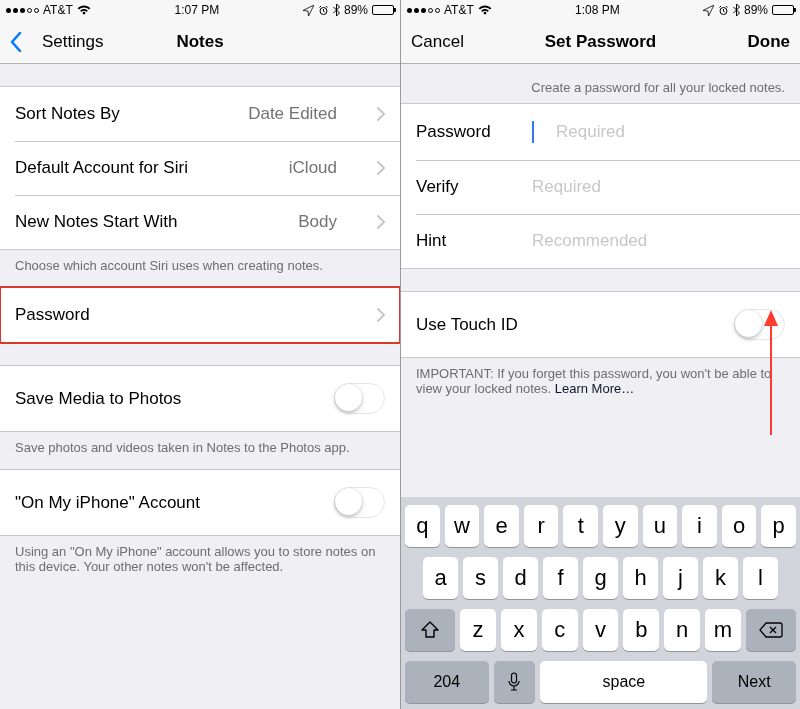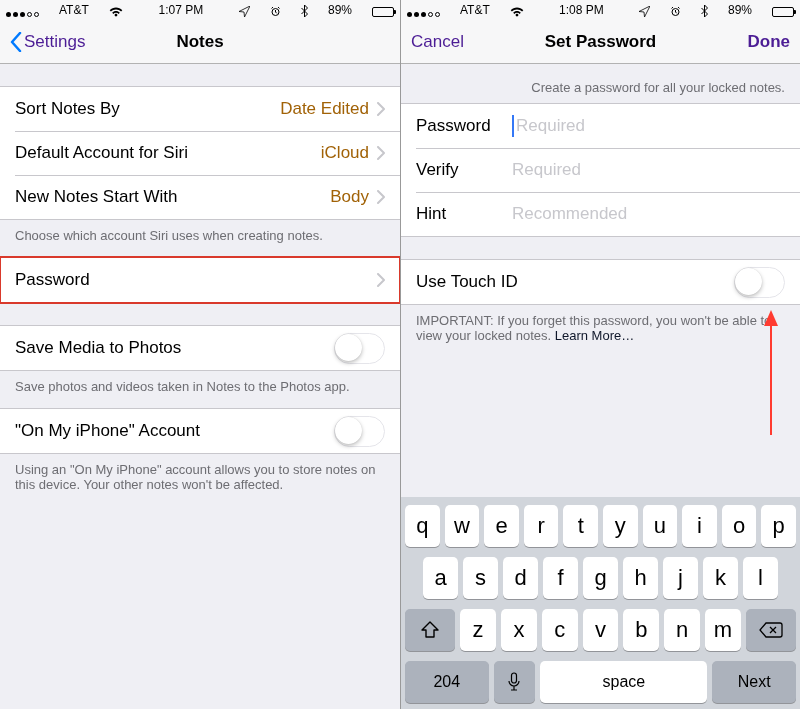--- a/index.html
+++ b/index.html
@@ -23,21 +23,21 @@
     .status-bar {
       height: 20px;
       background: #f7f7f8;
       display: flex;
       align-items: center;
       justify-content: space-between;
       padding: 0 6px;
       font-size: 12px;
       color: #000;
     }
-    .status-left, .status-right { display: flex; align-items: flex-end; gap: 20px; }
+    .status-left, .status-right { display: flex; align-items: center; gap: 4px; }
     .status-center { font-weight: 400; }
     .dots { display: flex; gap: 2px; }
     .dot { width: 5px; height: 5px; border-radius: 50%; background: #000; }
     .dot.empty { background: transparent; border: 1px solid #000; }
     .battery {
       width: 22px; height: 10px; border: 1px solid #000; border-radius: 2px;
       position: relative;
     }
     .battery::after {
       content: ""; position: absolute; right: -3px; top: 2px; width: 2px; height: 4px;
@@ -47,43 +47,44 @@
     
     .nav-bar {
       height: 44px; background: #f7f7f8; border-bottom: 1px solid #b2b2b2;
       display: flex; align-items: center; justify-content: space-between;
       padding: 0 10px; position: relative;
     }
     .nav-title {
       position: absolute; left: 0; right: 0; text-align: center;
       font-size: 17px; font-weight: 600; pointer-events: none; color:#000;
     }
-    .nav-btn { color: #4c1d95; font-size: 17px; display: flex; align-items: center; gap: 2px; }
+    .nav-btn { color: #000000; font-size: 17px; display: flex; align-items: center; gap: 20px; }
     .nav-btn.bold { font-weight: 600; }
     .chevron-left {
       width: 12px; height: 20px;
     }
     
     .section-header {
       padding: 16px 15px 8px 15px; color: #6d6d72; font-size: 13px;
       text-align: right;
     }
     .group {
       background: #fff; border-top: 1px solid #c8c7cc; border-bottom: 1px solid #c8c7cc;
     }
     .row {
-      min-height: 44px; display: flex; align-items: center; padding: 0 15px;
+      min-height: 44px; display: flex; align-items: center; padding: 17px 15px;
       position: relative;
+      gap: 20px;
     }
     .row + .row::before {
       content: ""; position: absolute; top: 0; left: 15px; right: 0;
       height: 1px; background: #c8c7cc;
     }
     .row-label { flex: 1; font-size: 17px; color: #000; }
-    .row-value { font-size: 17px; color: #a16207; margin-right: 8px; }
+    .row-value { font-size: 17px; color: #737373; margin-right: 20px; }
     .disclosure { color: #c7c7cc; font-size: 20px; }
     .footer {
       padding: 8px 15px 14px 15px; color: #6d6d72; font-size: 13px;
     }
     .highlight-box {
       outline: 2px solid #d9392b;
       outline-offset: -1px;
     }
     .spacer { height: 22px; }
     

